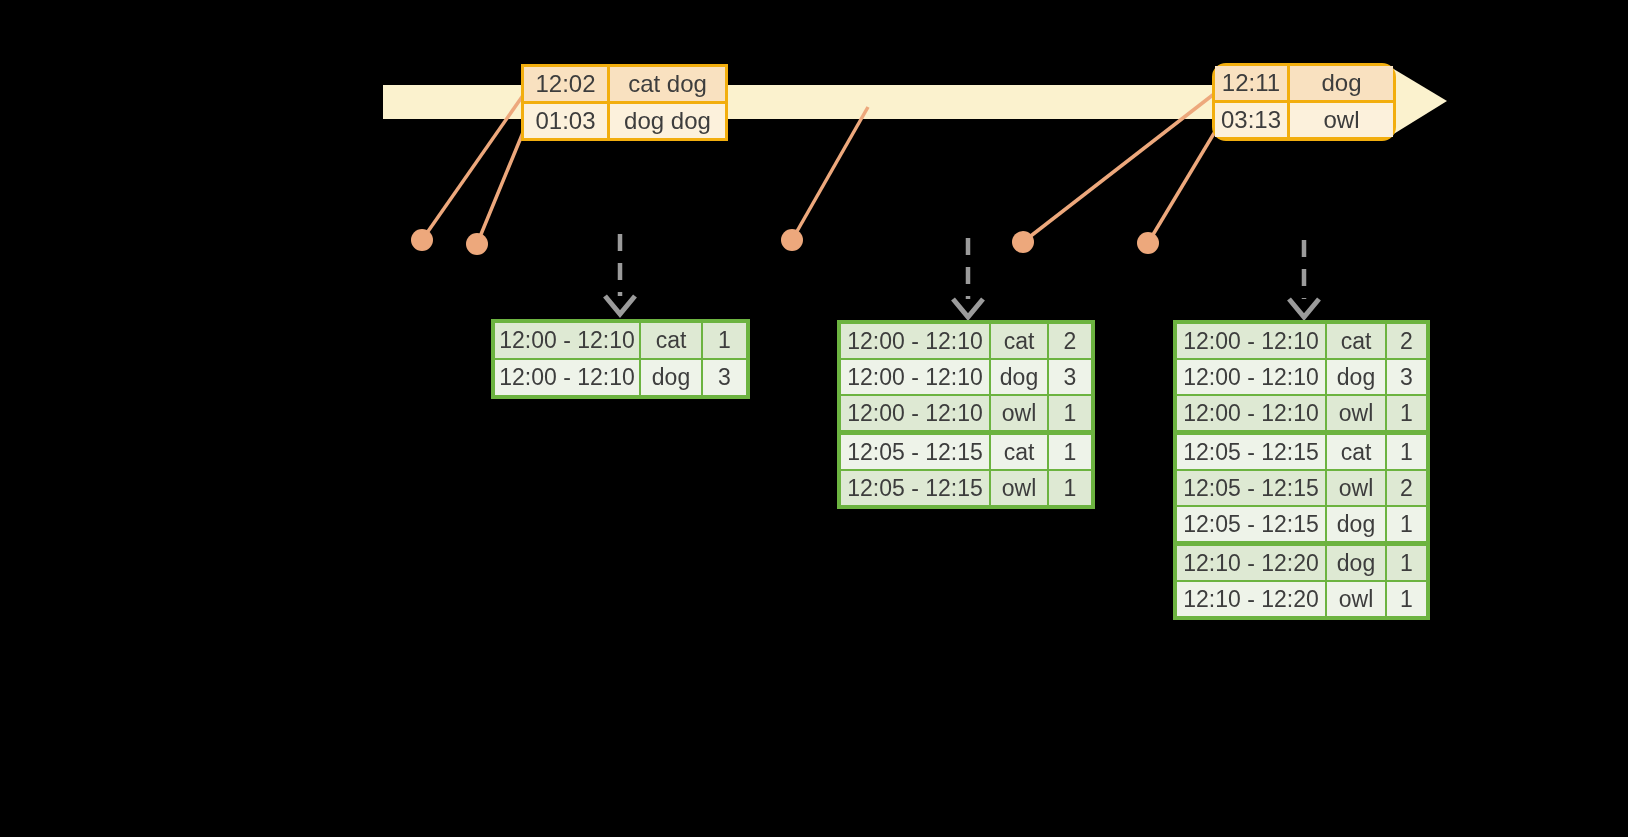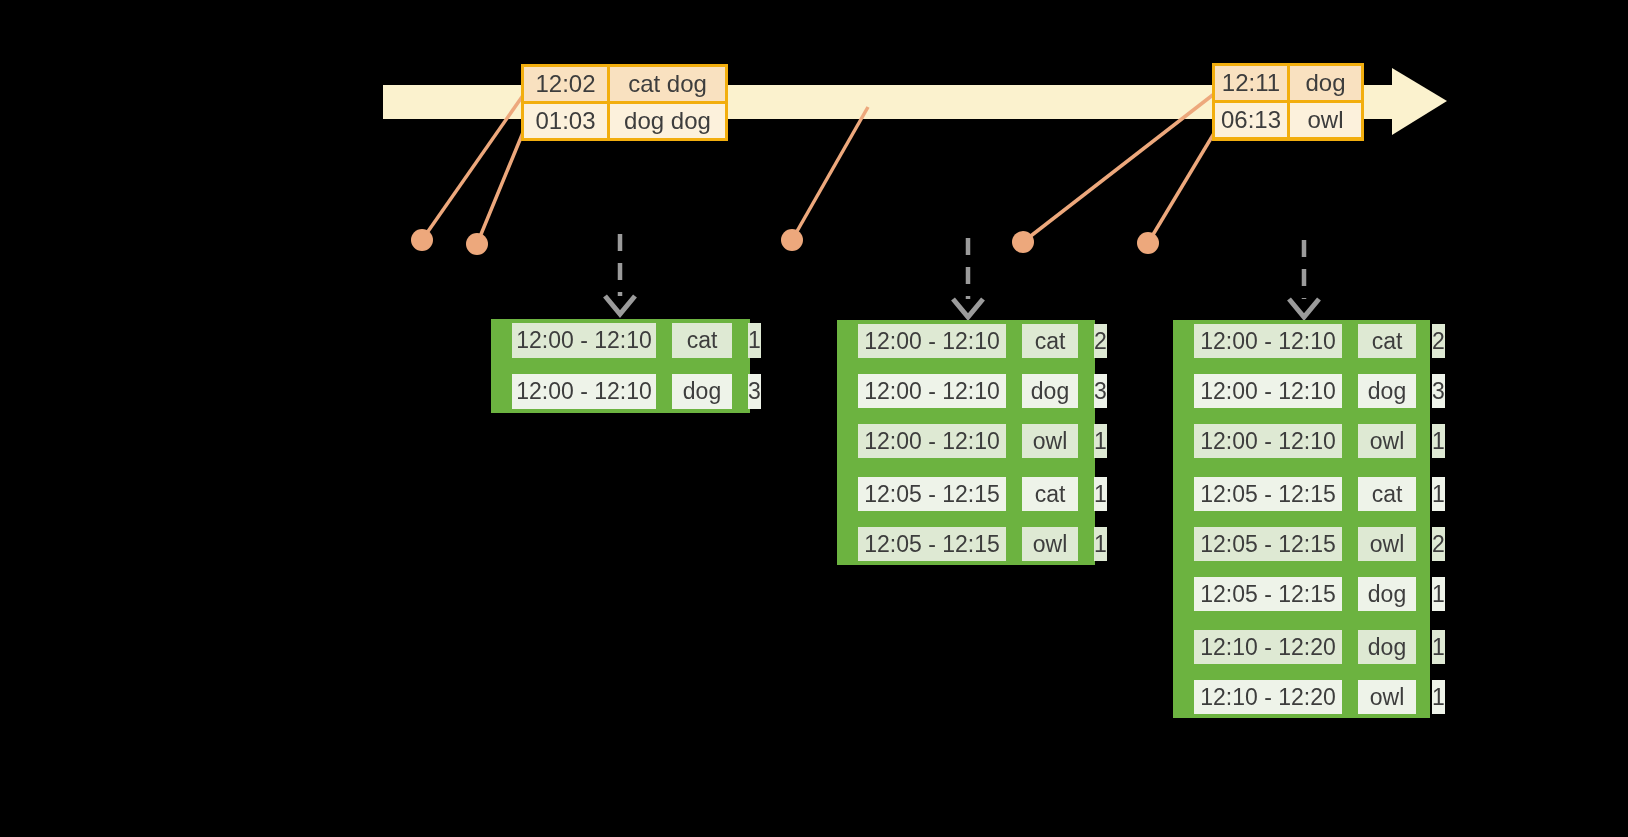--- a/index.html
+++ b/index.html
@@ -17,37 +17,36 @@
   .event-box {
     position: absolute;
     box-sizing: border-box;
     background: #F2AE0E;
     border: 3px solid #F2AE0E;
     display: grid;
     gap: 3px;
   }
   #event-box-1 { left: 521px; top: 64px;  width: 207px; height: 77px; grid-template-columns: 83px 1fr; grid-auto-rows: 34px; }
   #event-box-2 { left: 866px; top: 84px;  width: 202px; height: 39px; grid-template-columns: 83px 1fr; grid-auto-rows: 33px; }
-  #event-box-3 { left: 1212px; top: 63px; width: 152px; height: 78px; grid-template-columns: 72px 1fr; grid-auto-rows: 34px; }
+  #event-box-3 { left: 1212px; top: 63px; width: 184px; height: 78px; grid-template-columns: 72px 1fr; grid-auto-rows: 34px; border-radius: 14px; }
   .event-box .cell {
     display: flex; align-items: center; justify-content: center;
     font-size: 24px; color: #3D3D3D; white-space: nowrap;
   }
   .ev-dark  { background: #F9E1C0; }
   .ev-light { background: #FCF1DC; }
 
   
   .result-table {
     position: absolute;
     box-sizing: border-box;
     background: #6CB340;
     border: 4px solid #6CB340;
     display: grid;
-    gap: 16px;
-    padding-left: 17px;
+    gap: 2px;
   }
   #result-table-1 { left: 491px;  top: 319px; width: 259px; grid-template-columns: 144px 60px 1fr;
                     grid-template-rows: 35px 35px; }
   #result-table-2 { left: 837px;  top: 320px; width: 258px; grid-template-columns: 148px 56px 1fr;
                     grid-template-rows: 34px 34px 34px 37px 34px; }
   #result-table-3 { left: 1173px; top: 320px; width: 257px; grid-template-columns: 148px 58px 1fr;
                     grid-template-rows: 34px 34px 34px 37px 34px 34px 37px 34px; }
   .result-table .cell {
     display: flex; align-items: center; justify-content: center;
     font-size: 23px; color: #3D3D3D; white-space: nowrap;
@@ -92,21 +91,21 @@
     <div class="cell ev-dark">12:02</div>
     <div class="cell ev-dark">cat dog</div>
     <div class="cell ev-light">01:03</div>
     <div class="cell ev-light">dog dog</div>
   </div>
 
 
   <div class="event-box" id="event-box-3">
     <div class="cell ev-dark">12:11</div>
     <div class="cell ev-dark">dog</div>
-    <div class="cell ev-light">06:13</div>
+    <div class="cell ev-light">03:13</div>
     <div class="cell ev-light">owl</div>
   </div>
 
   <div class="result-table" id="result-table-1">
     <div class="cell sa">12:00 - 12:10</div>
     <div class="cell sa">cat</div>
     <div class="cell sa">1</div>
     <div class="cell sb">12:00 - 12:10</div>
     <div class="cell sb">dog</div>
     <div class="cell sb">3</div>

